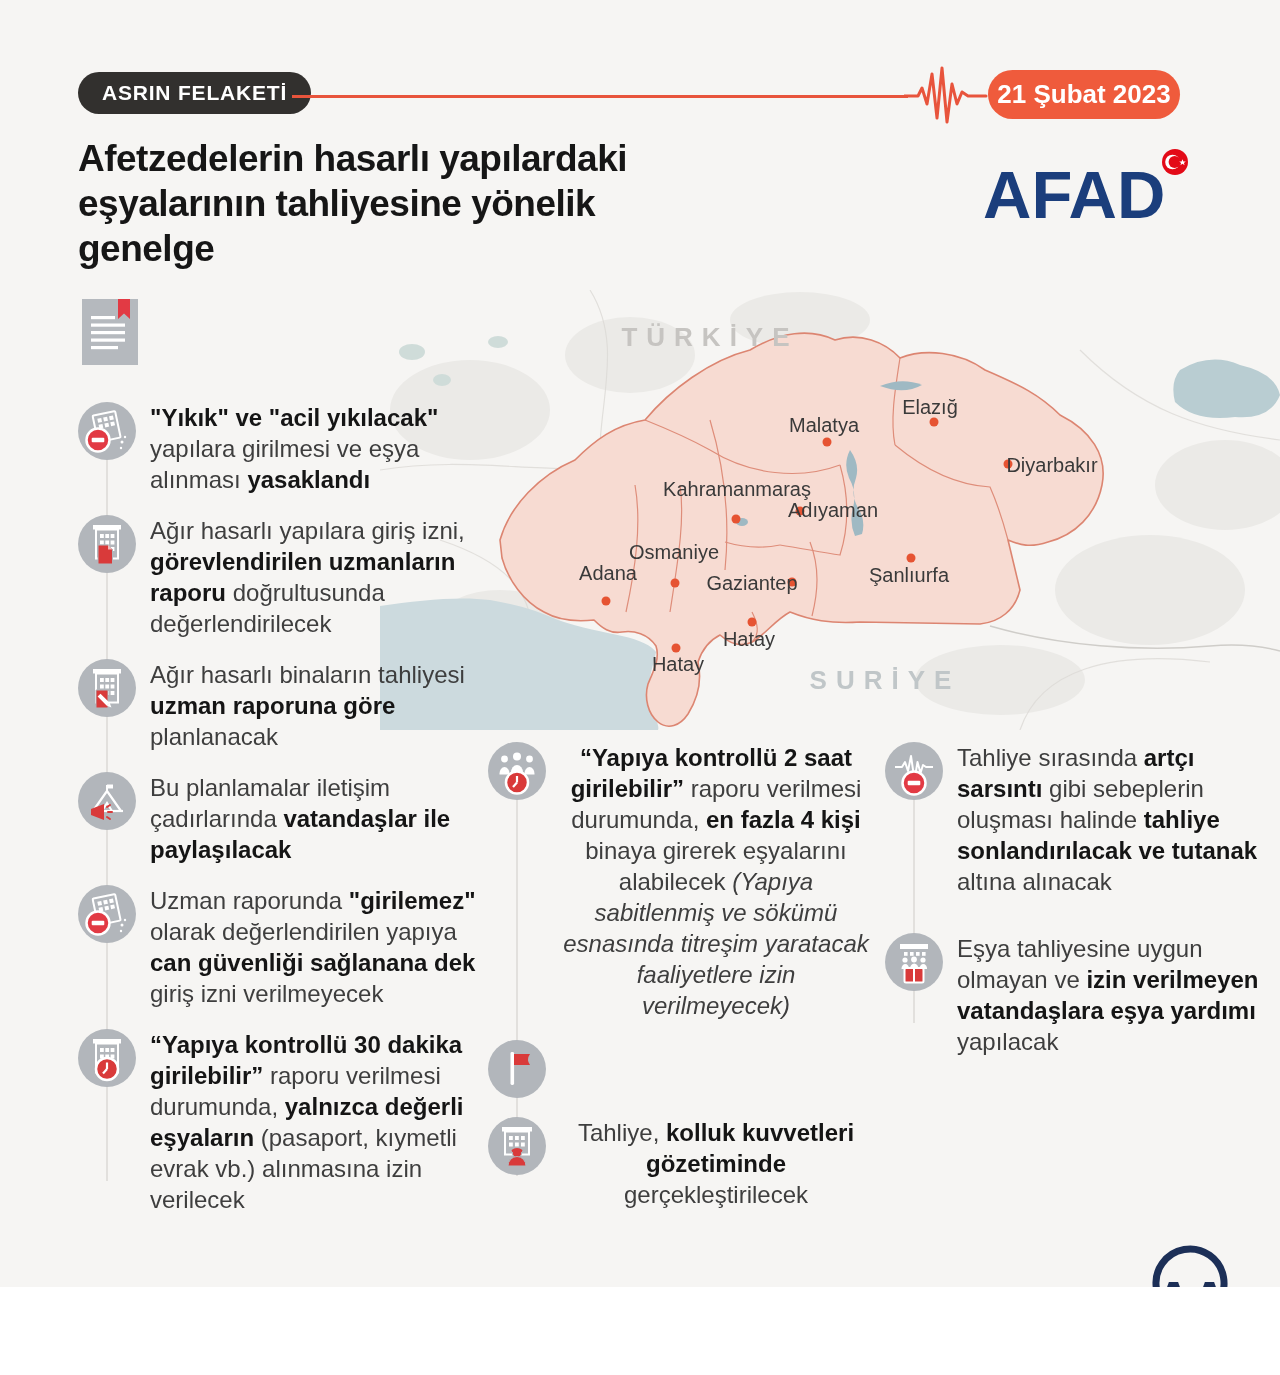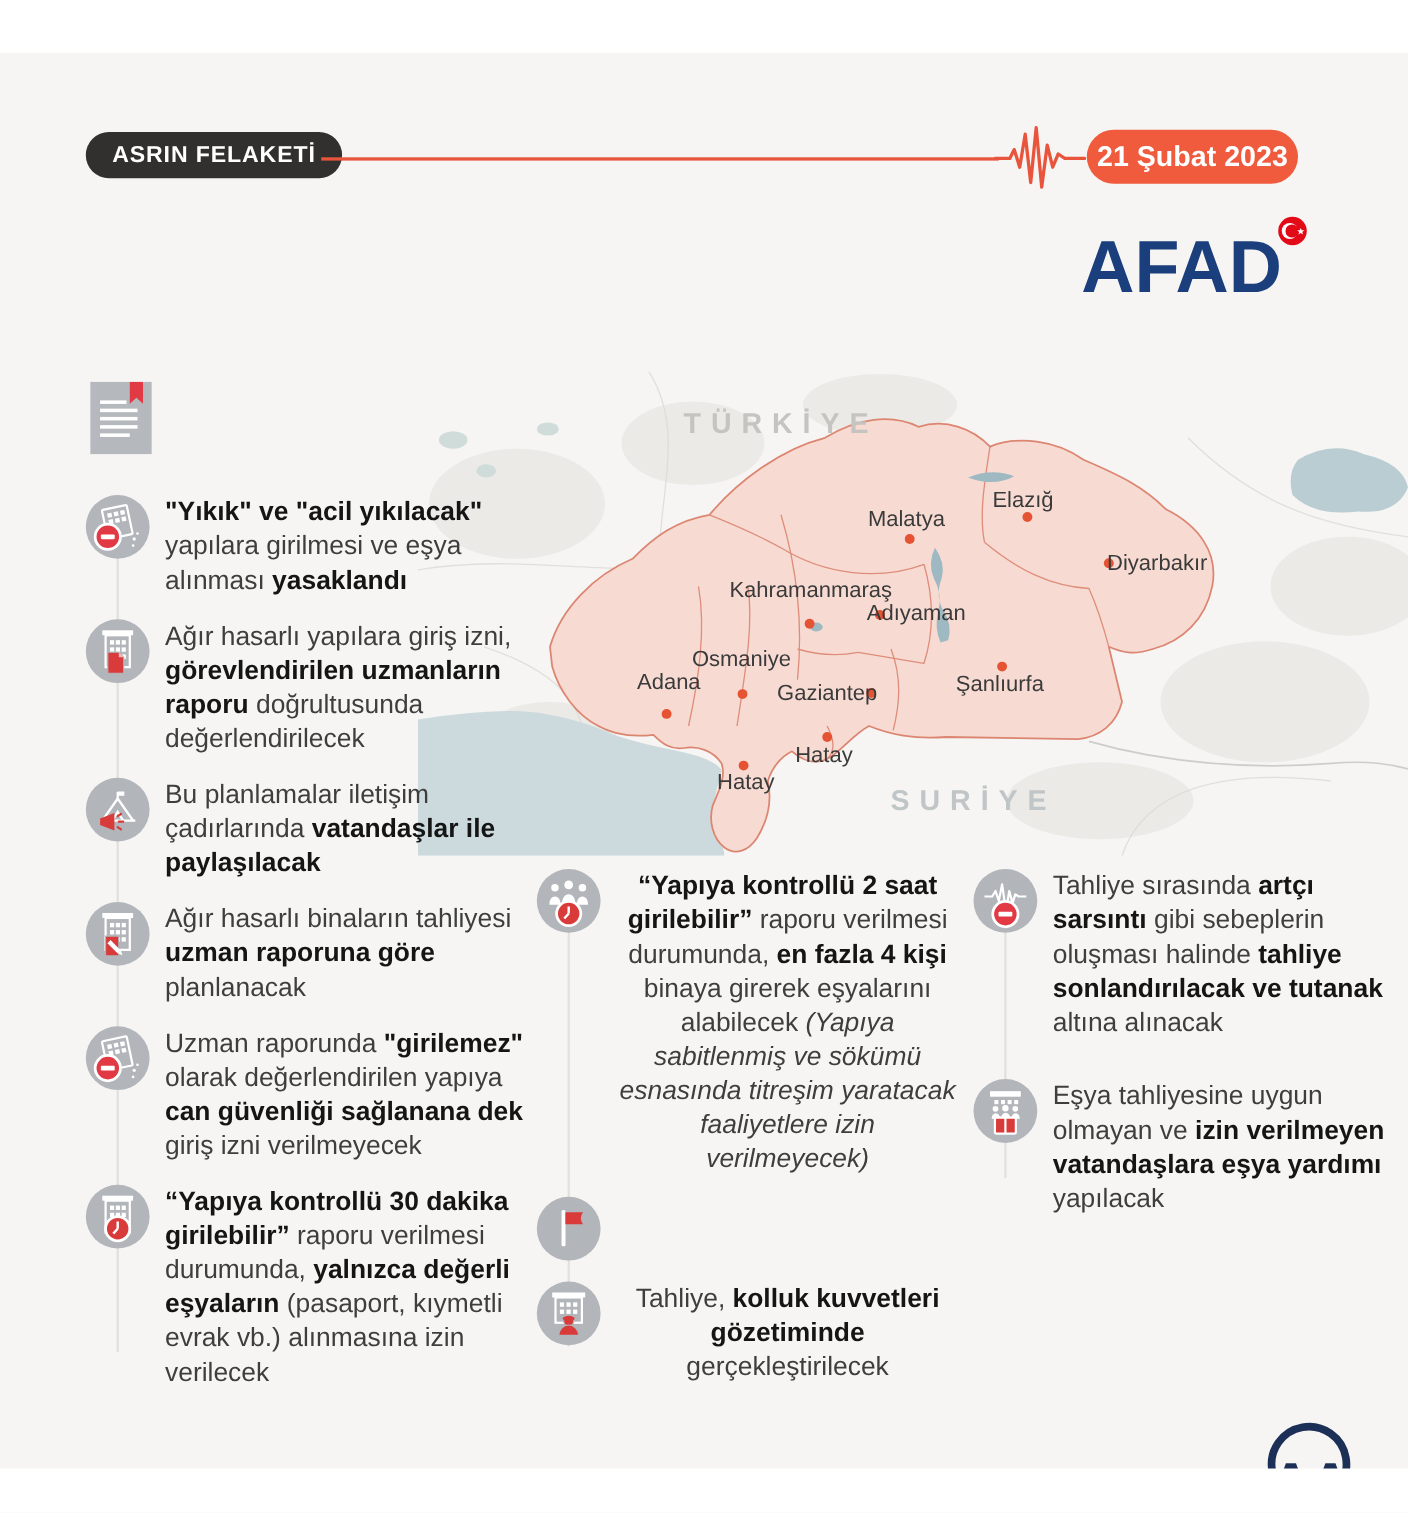--- a/index.html
+++ b/index.html
@@ -1,17 +1,17 @@
 <!DOCTYPE html>
 <html lang="tr"><head>
 <meta charset="utf-8">
 <style>
   html,body{margin:0;padding:0;}
   body{font-family:"Liberation Sans","DejaVu Sans",sans-serif;}
-  #canvas{position:relative;width:1280px;height:1287px;background:#f6f5f3;overflow:hidden;margin-top:48px;}
+  #canvas{position:relative;width:1280px;height:1287px;background:#f6f5f3;overflow:hidden;}
 
   
   .tag-badge{position:absolute;left:78px;top:72px;background:#32302e;color:#fff;
     font-weight:700;font-size:21px;letter-spacing:.8px;padding:9px 24px;border-radius:24px;}
   .header-line{position:absolute;left:292px;top:95px;width:616px;height:3px;background:#e8543c;}
   .seismo{position:absolute;left:904px;top:64px;width:86px;height:64px;}
   .date-badge{position:absolute;left:988px;top:70px;width:192px;height:49px;background:#ef5b3c;
     color:#fff;font-weight:700;font-size:26px;border-radius:26px;display:flex;align-items:center;justify-content:center;}
 
   .page-title{position:absolute;left:78px;top:136px;width:720px;font-size:37px;line-height:45px;
@@ -52,20 +52,23 @@
 
 <div id="canvas">
 
   <div class="tag-badge">ASRIN FELAKETİ</div>
   <div class="header-line"></div>
   <svg class="seismo" viewBox="0 0 86 64">
     <path d="M0 32 h14 l4 -8 5 16 5 -30 5 44 5 -50 5 54 5 -38 5 20 5 -12 6 4 h18" fill="none" stroke="#e8543c" stroke-width="3" stroke-linejoin="round" stroke-linecap="round"></path>
   </svg>
   <div class="date-badge">21 Şubat 2023</div>
 
+  <div class="page-title">Afetzedelerin hasarlı yapılardaki
+eşyalarının tahliyesine yönelik
+genelge</div>
 
   <div class="afad">
     <div class="afad-text">AFAD</div>
     <svg class="afad-flag" viewBox="0 0 28 28">
       <circle cx="14" cy="14" r="13" fill="#e30a17"></circle>
       <circle cx="11.5" cy="14" r="7.3" fill="#fff"></circle>
       <circle cx="13.6" cy="14" r="6" fill="#e30a17"></circle>
       <polygon fill="#fff" points="21.5,11.2 22.4,13.4 24.8,13.4 22.9,14.9 23.6,17.2 21.5,15.8 19.4,17.2 20.1,14.9 18.2,13.4 20.6,13.4"></polygon>
     </svg>
   </div>
@@ -217,63 +220,63 @@
             </g>
             <path d="M20 30 h10 l4.5 4.5 V49 H20 Z" fill="#d93a3a" stroke="#b2b6bb" stroke-width="1"></path>
             <path d="M30 30 v4.5 h4.5 Z" fill="#f2b9b9"></path>
           </svg>
         </div>
         <p class="item-text"><span class="">Ağır hasarlı yapılara giriş izni, </span><span class="b ">görevlendirilen uzmanların raporu</span><span class=""> doğrultusunda değerlendirilecek</span></p>
       </div>
       <div class="item">
         <div class="icon-circle">
           <svg viewBox="0 0 58 58">
+            <rect x="15" y="10" width="28" height="4.5" fill="#fff"></rect>
+            <rect x="18" y="14.5" width="22" height="29" fill="none" stroke="#fff" stroke-width="2"></rect>
+            <g fill="#fff">
+              <rect x="22" y="19" width="3.8" height="4"></rect>
+              <rect x="27.3" y="19" width="3.8" height="4"></rect>
+              <rect x="32.6" y="19" width="3.8" height="4"></rect>
+              <rect x="22" y="25.5" width="3.8" height="4"></rect>
+              <rect x="27.3" y="25.5" width="3.8" height="4"></rect>
+              <rect x="32.6" y="25.5" width="3.8" height="4"></rect>
+              <rect x="22" y="32" width="3.8" height="4"></rect>
+              <rect x="27.3" y="32" width="3.8" height="4"></rect>
+              <rect x="32.6" y="32" width="3.8" height="4"></rect>
+            </g>
+            <path d="M18 31 h12 V49 H18 Z" fill="#d93a3a" stroke="#b2b6bb" stroke-width="1"></path>
+            <g transform="rotate(45 26 41)">
+              <rect x="19" y="39" width="13" height="4" fill="#fff"></rect>
+              <path d="M32 39 l4.5 2 -4.5 2 Z" fill="#fff"></path>
+            </g>
+          </svg>
+        </div>
+        <p class="item-text"><span class="">Ağır hasarlı binaların tahliyesi </span><span class="b ">uzman raporuna göre</span><span class=""> planlanacak</span></p>
+      </div>
+      <div class="item">
+        <div class="icon-circle">
+          <svg viewBox="0 0 58 58">
             <path d="M15 39 L29 19 L43 39" fill="none" stroke="#fff" stroke-width="2.2"></path>
             <path d="M24 39 L29 31 L34 39" fill="none" stroke="#fff" stroke-width="2"></path>
             <line x1="13" y1="39" x2="45" y2="39" stroke="#fff" stroke-width="2.2"></line>
             <line x1="29" y1="19" x2="29" y2="13" stroke="#fff" stroke-width="2"></line>
             <path d="M29 12.5 h6 v4 h-6 Z" fill="#fff"></path>
             <path d="M13 37 L26 32 V48 L13 43 Z" fill="#d93a3a"></path>
             <g stroke="#d93a3a" stroke-width="2" stroke-linecap="round">
               <line x1="29" y1="35" x2="32" y2="33"></line>
               <line x1="30" y1="40" x2="34" y2="40"></line>
               <line x1="29" y1="45" x2="32" y2="47"></line>
             </g>
           </svg>
         </div>
         <p class="item-text"><span class="">Bu planlamalar iletişim çadırlarında </span><span class="b ">vatandaşlar ile paylaşılacak</span></p>
       </div>
       <div class="item">
         <div class="icon-circle">
           <svg viewBox="0 0 58 58">
-            <rect x="15" y="10" width="28" height="4.5" fill="#fff"></rect>
-            <rect x="18" y="14.5" width="22" height="29" fill="none" stroke="#fff" stroke-width="2"></rect>
-            <g fill="#fff">
-              <rect x="22" y="19" width="3.8" height="4"></rect>
-              <rect x="27.3" y="19" width="3.8" height="4"></rect>
-              <rect x="32.6" y="19" width="3.8" height="4"></rect>
-              <rect x="22" y="25.5" width="3.8" height="4"></rect>
-              <rect x="27.3" y="25.5" width="3.8" height="4"></rect>
-              <rect x="32.6" y="25.5" width="3.8" height="4"></rect>
-              <rect x="22" y="32" width="3.8" height="4"></rect>
-              <rect x="27.3" y="32" width="3.8" height="4"></rect>
-              <rect x="32.6" y="32" width="3.8" height="4"></rect>
-            </g>
-            <path d="M18 31 h12 V49 H18 Z" fill="#d93a3a" stroke="#b2b6bb" stroke-width="1"></path>
-            <g transform="rotate(45 26 41)">
-              <rect x="19" y="39" width="13" height="4" fill="#fff"></rect>
-              <path d="M32 39 l4.5 2 -4.5 2 Z" fill="#fff"></path>
-            </g>
-          </svg>
-        </div>
-        <p class="item-text"><span class="">Ağır hasarlı binaların tahliyesi </span><span class="b ">uzman raporuna göre</span><span class=""> planlanacak</span></p>
-      </div>
-      <div class="item">
-        <div class="icon-circle">
-          <svg viewBox="0 0 58 58">
             <g transform="rotate(-12 29 24)">
               <rect x="17" y="11" width="23" height="27" rx="1" fill="none" stroke="#fff" stroke-width="2"></rect>
               <g fill="#fff">
                 <rect x="21" y="15" width="4" height="4"></rect>
                 <rect x="27" y="15" width="4" height="4"></rect>
                 <rect x="33" y="15" width="4" height="4"></rect>
                 <rect x="21" y="21" width="4" height="4"></rect>
                 <rect x="27" y="21" width="4" height="4"></rect>
                 <rect x="33" y="21" width="4" height="4"></rect>
               </g>

